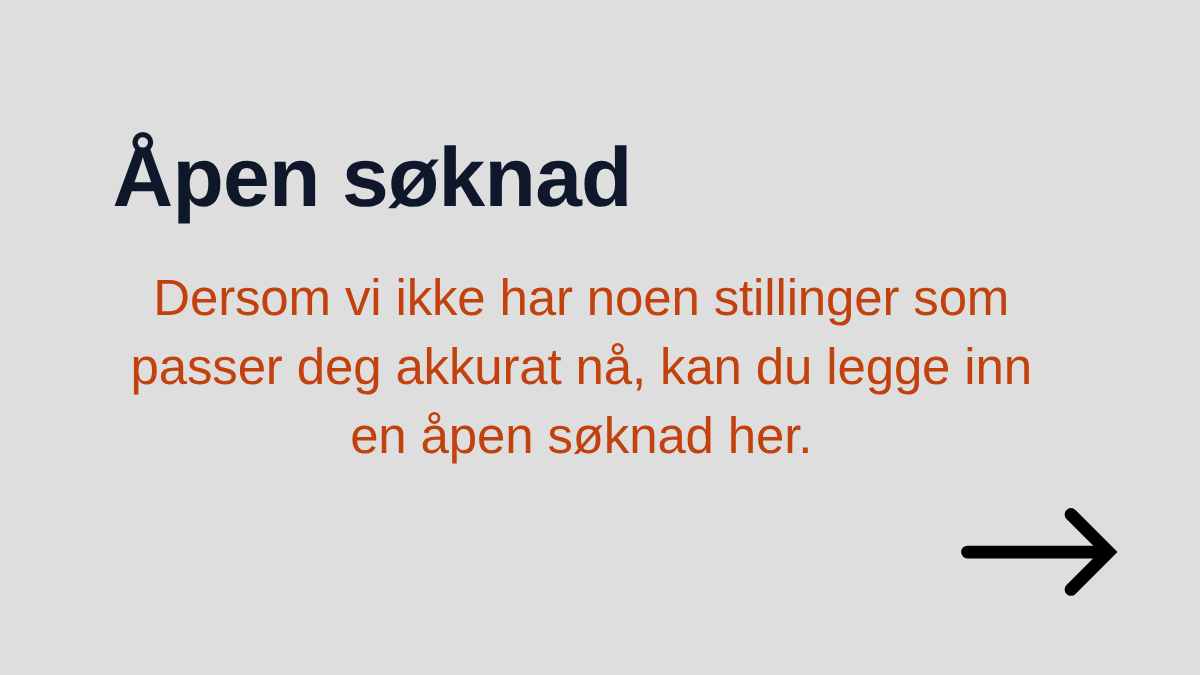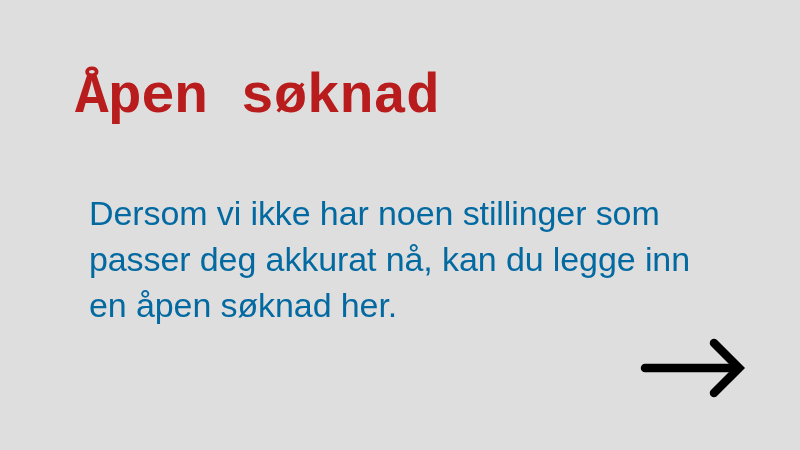--- a/index.html
+++ b/index.html
@@ -27,43 +27,44 @@
     position: absolute;
     left: 75px;
     top: 0;
     right: 40px;
     bottom: 0;
   }
 
   .card-title {
     position: absolute;
     left: 0;
-    top: 65px;
+    top: 86px;
     margin: 0;
-    font-family: Liberation Mono, monospace;
+    font-family: Liberation Sans, sans-serif;
     font-size: 56px;
     font-weight: 700;
     line-height: 64px;
     letter-spacing: -0.5px;
-    color: #b91c1c;
+    color: #0f172a;
     white-space: nowrap;
   }
 
   .card-body {
     position: absolute;
     left: 0;
     top: 176px;
     width: 625px;
-    margin: 14px;
+    margin: 0;
     font-family: "Liberation Sans", sans-serif;
     font-size: 34px;
     font-weight: 400;
     line-height: 46px;
     letter-spacing: -0.1px;
-    color: #0369a1;
+    color: #c2410c;
+    text-align: center;
   }
 
   .arrow-link {
     position: absolute;
     left: 638px;
     top: 338px;
     width: 112px;
     height: 62px;
     display: block;
     background: transparent;

